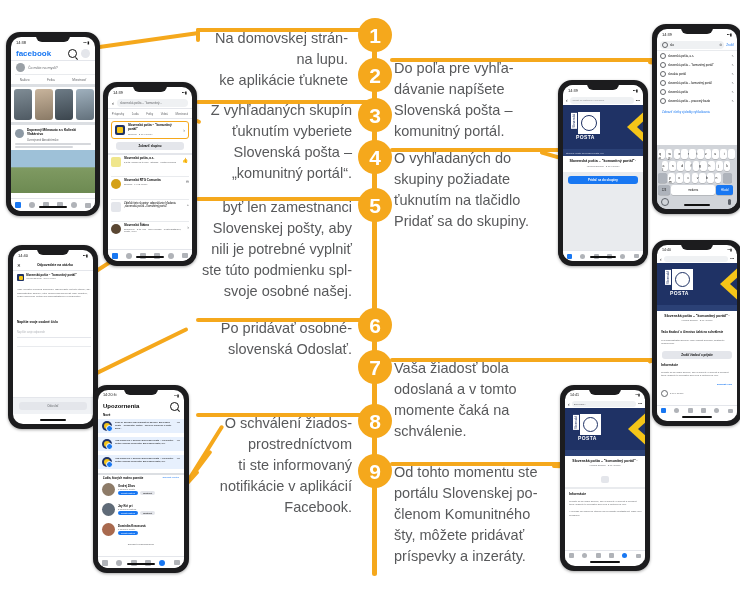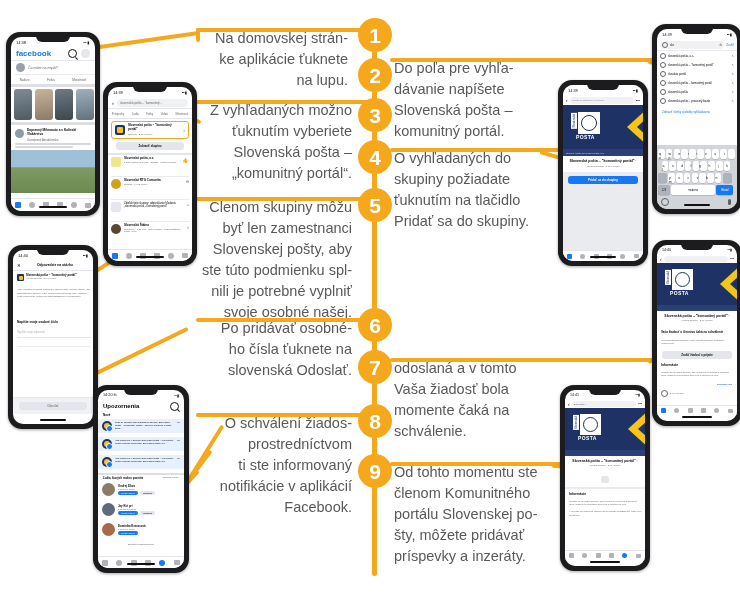--- a/index.html
+++ b/index.html
@@ -99,79 +99,77 @@
   <div class="num" style="left:358px;top:98px;">3</div>
   <div class="num" style="left:358px;top:140px;">4</div>
   <div class="num" style="left:358px;top:188px;">5</div>
   <div class="num" style="left:358px;top:308px;">6</div>
   <div class="num" style="left:358px;top:350px;">7</div>
   <div class="num" style="left:358px;top:404px;">8</div>
   <div class="num" style="left:358px;top:454px;">9</div>
 
   <div class="txt r" style="left:190px;top:28px;width:158px;">
     <div>Na domovskej strán-</div>
+    <div>na lupu.</div>
     <div>ke aplikácie ťuknete</div>
-    <div>na lupu.</div>
   </div>
 
   <div class="txt l" style="left:394px;top:58px;width:170px;">
     <div>Do poľa pre vyhľa-</div>
     <div>dávanie napíšete</div>
     <div>Slovenská pošta –</div>
     <div>komunitný portál.</div>
   </div>
 
   <div class="txt r" style="left:184px;top:100px;width:168px;">
-    <div>Z vyhľadaných možno</div>
+    <div>Z vyhľadaných skupín</div>
     <div>ťuknutím vyberiete</div>
     <div>Slovenská pošta –</div>
     <div>„komunitný portál“.</div>
   </div>
 
   <div class="txt l" style="left:394px;top:148px;width:170px;">
     <div>O vyhľadaných do</div>
     <div>skupiny požiadate</div>
     <div>ťuknutím na tlačidlo</div>
     <div>Pridať sa do skupiny.</div>
   </div>
 
   <div class="txt r" style="left:178px;top:197px;width:174px;">
-    <div>Členom skupiny môžu</div>
     <div>byť len zamestnanci</div>
     <div>Slovenskej pošty, aby</div>
+    <div>nili je potrebné vyplniť</div>
     <div>ste túto podmienku spl-</div>
-    <div>nili je potrebné vyplniť</div>
     <div>svoje osobné našej.</div>
   </div>
 
   <div class="txt r" style="left:192px;top:318px;width:160px;">
     <div>Po pridávať osobné-</div>
-    <div>ho čísla ťuknete na</div>
     <div>slovenská Odoslať.</div>
   </div>
 
   <div class="txt l" style="left:394px;top:358px;width:170px;">
+    <div>Vaša žiadosť bola</div>
     <div>odoslaná a v tomto</div>
-    <div>Vaša žiadosť bola</div>
     <div>momente čaká na</div>
     <div>schválenie.</div>
   </div>
 
   <div class="txt r" style="left:186px;top:413px;width:166px;">
     <div>O schválení žiados-</div>
     <div>prostredníctvom</div>
     <div>ti ste informovaný</div>
     <div>notifikácie v aplikácií</div>
     <div>Facebook.</div>
   </div>
 
   <div class="txt l" style="left:394px;top:462px;width:176px;">
     <div>Od tohto momentu ste</div>
+    <div>portálu Slovenskej po-</div>
     <div>členom Komunitného</div>
-    <div>portálu Slovenskej po-</div>
     <div>šty, môžete pridávať</div>
     <div>príspevky a inzeráty.</div>
   </div>
 
   <div class="phone" style="left:6px;top:32px;width:88px;height:178px;">
     <div class="notch" style="width:34px;height:7px;"></div>
     <div class="screen">
       <div class="statusbar" style="height:10px;padding:0 5px;font-size:4px;">
         <span>14:38</span>
         <span style="letter-spacing:.5px;">▪▪▮</span>

